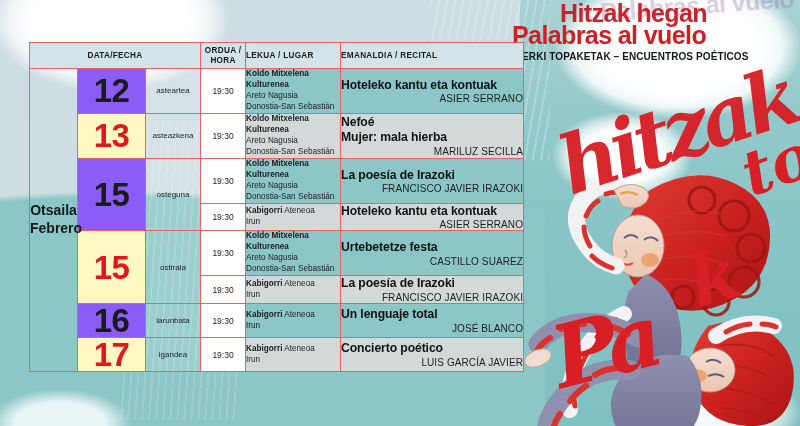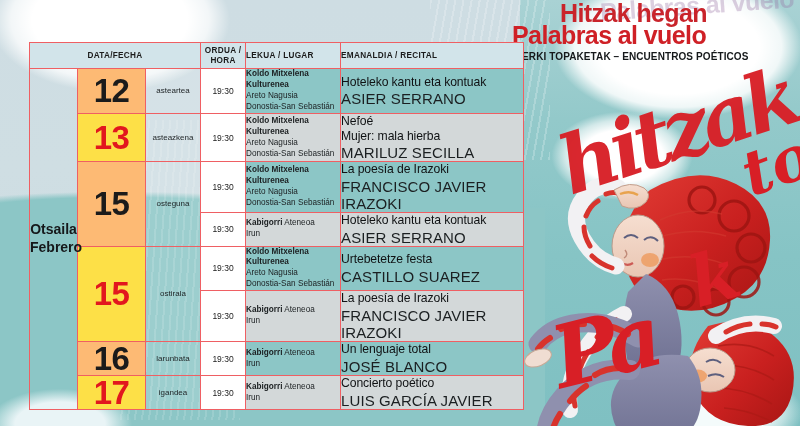--- a/index.html
+++ b/index.html
@@ -95,22 +95,22 @@
     font-size: 14px; font-weight: bold; color: #15181a;
     line-height: 1.28;
   }
   
   .day-cell {
     text-align: center;
     font-size: 33px; font-weight: bold;
     line-height: 1;
     letter-spacing: -.5px;
   }
-  .day-teal { background: #fdba74; color: #1b1b1b; }
-  .day-white { background: #fde047; color: #e2171e; }
+  .day-teal { background: #8b5cf6; color: #1b1b1b; }
+  .day-white { background: #fef9c3; color: #e2171e; }
 
   
   .wd-cell {
     text-align: center;
     font-size: 8px; color: #1d2224;
     background: rgba(255,255,255,.14);
     margin-top: 36px;
   }
   
   .time-cell {
@@ -121,26 +121,27 @@
   
   .venue-cell {
     padding: 4px 5px 4px 6px;
     font-size: 8.2px; color: #1b1f21;
     line-height: 1.34;
   }
   .venue-cell .vn { font-weight: bold; }
   
   .rec-cell { padding: 4px 6px 4px 8px; }
   .rec-title {
-    font-size: 12.2px; font-weight: normal; color: #101214;
+    font-size: 12.2px; font-weight: bold; color: #101214;
     line-height: 1.2; letter-spacing: -.1px;
   }
   .rec-author {
-    font-size: 15px; color: #1b1f21; letter-spacing: .1px;
+    font-size: 10px; color: #1b1f21; letter-spacing: .1px;
     margin-top: 1px;
+    text-align: right;
   }
   .bg-teal { background: #8cc6c6; }
   .bg-grey { background: #d3d8d9; }
 
   
   .title-wrap { position: absolute; left: 508px; top: 2px; width: 264px; }
   .t-line {
     font-size: 25px; font-weight: bold; line-height: .94;
     letter-spacing: -.6px;
     color: #cf2026;

